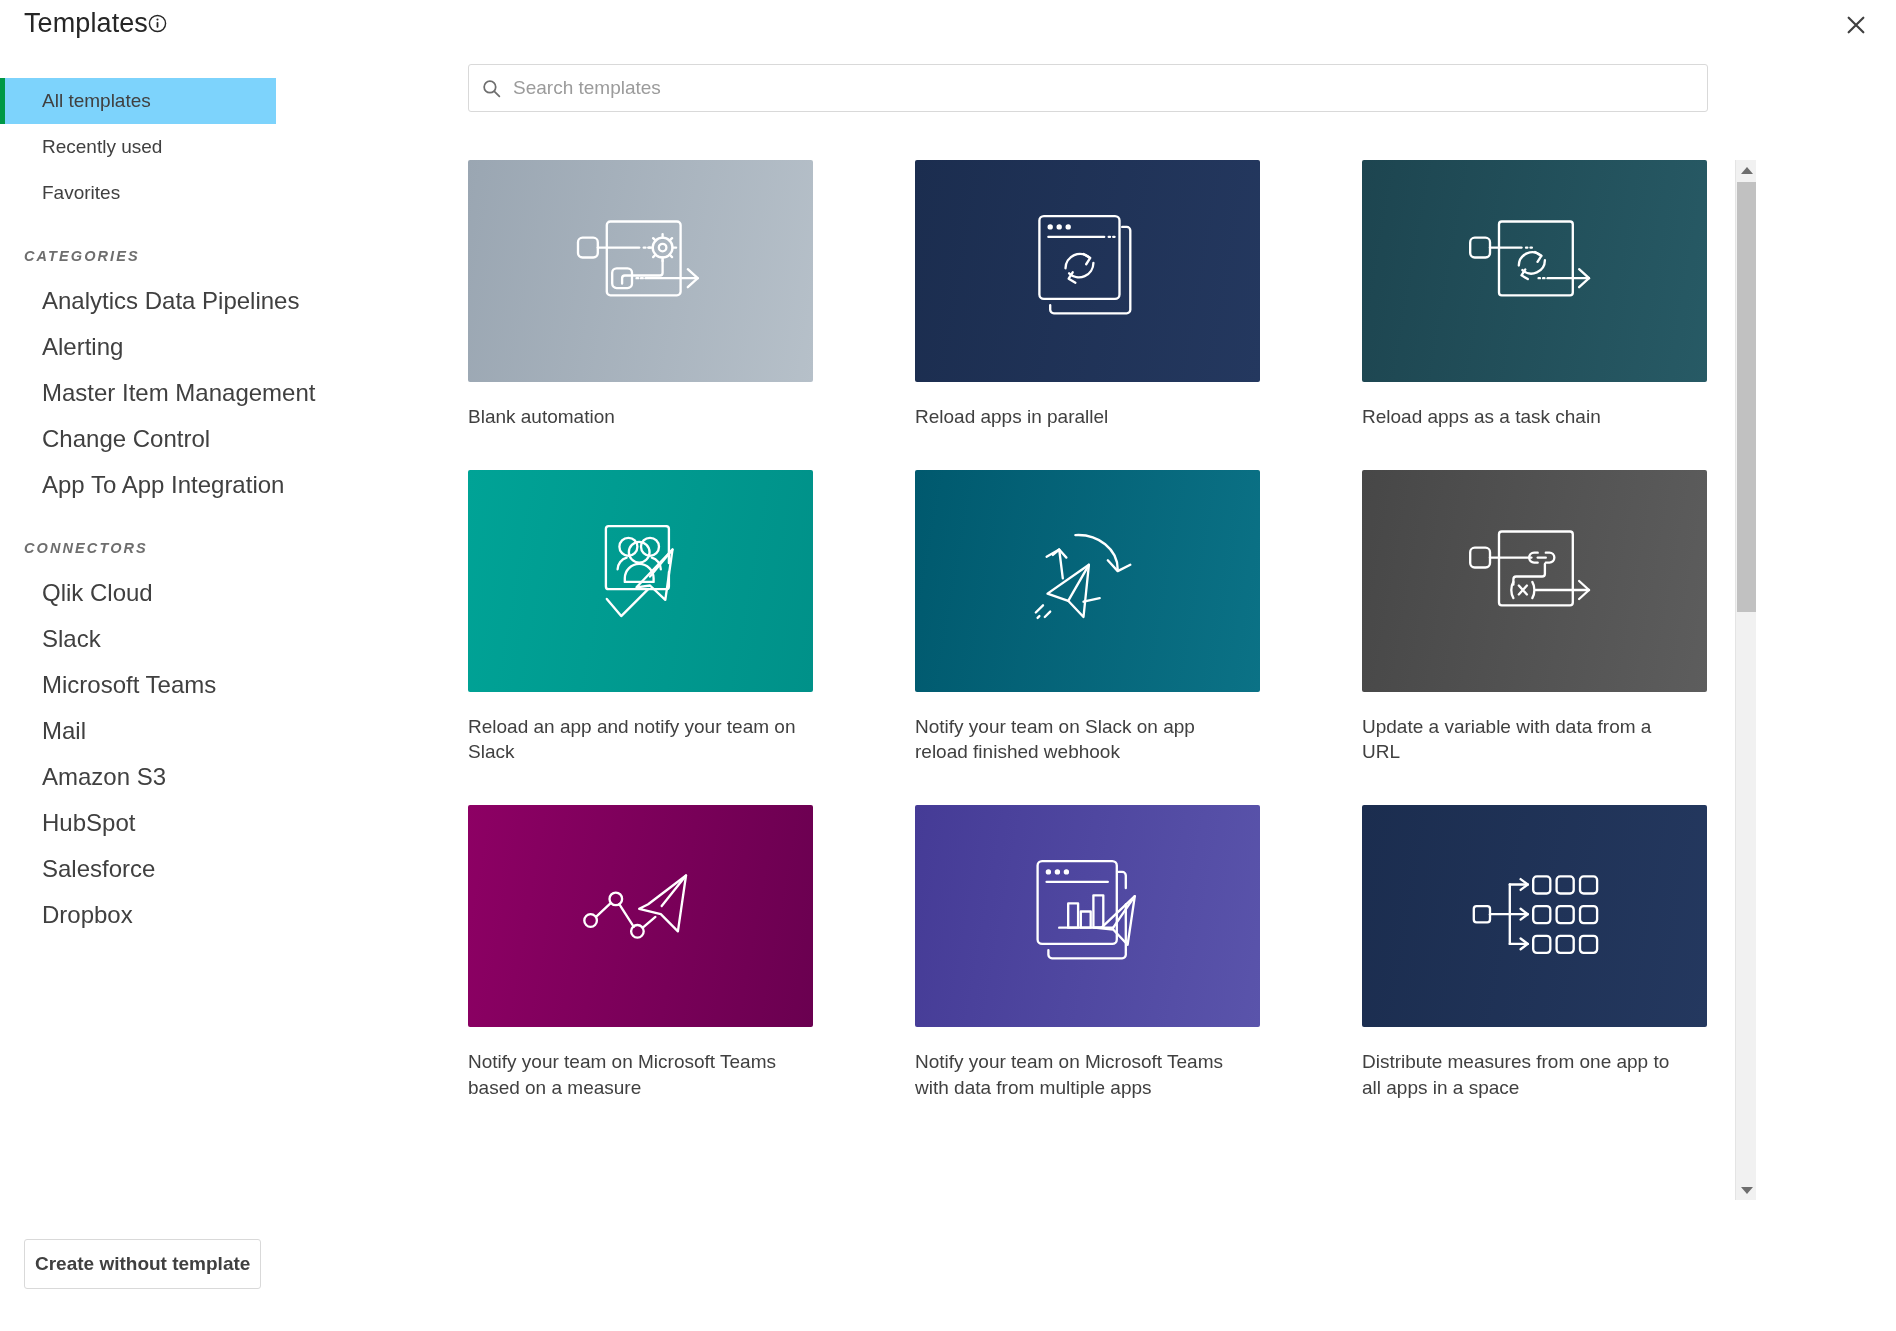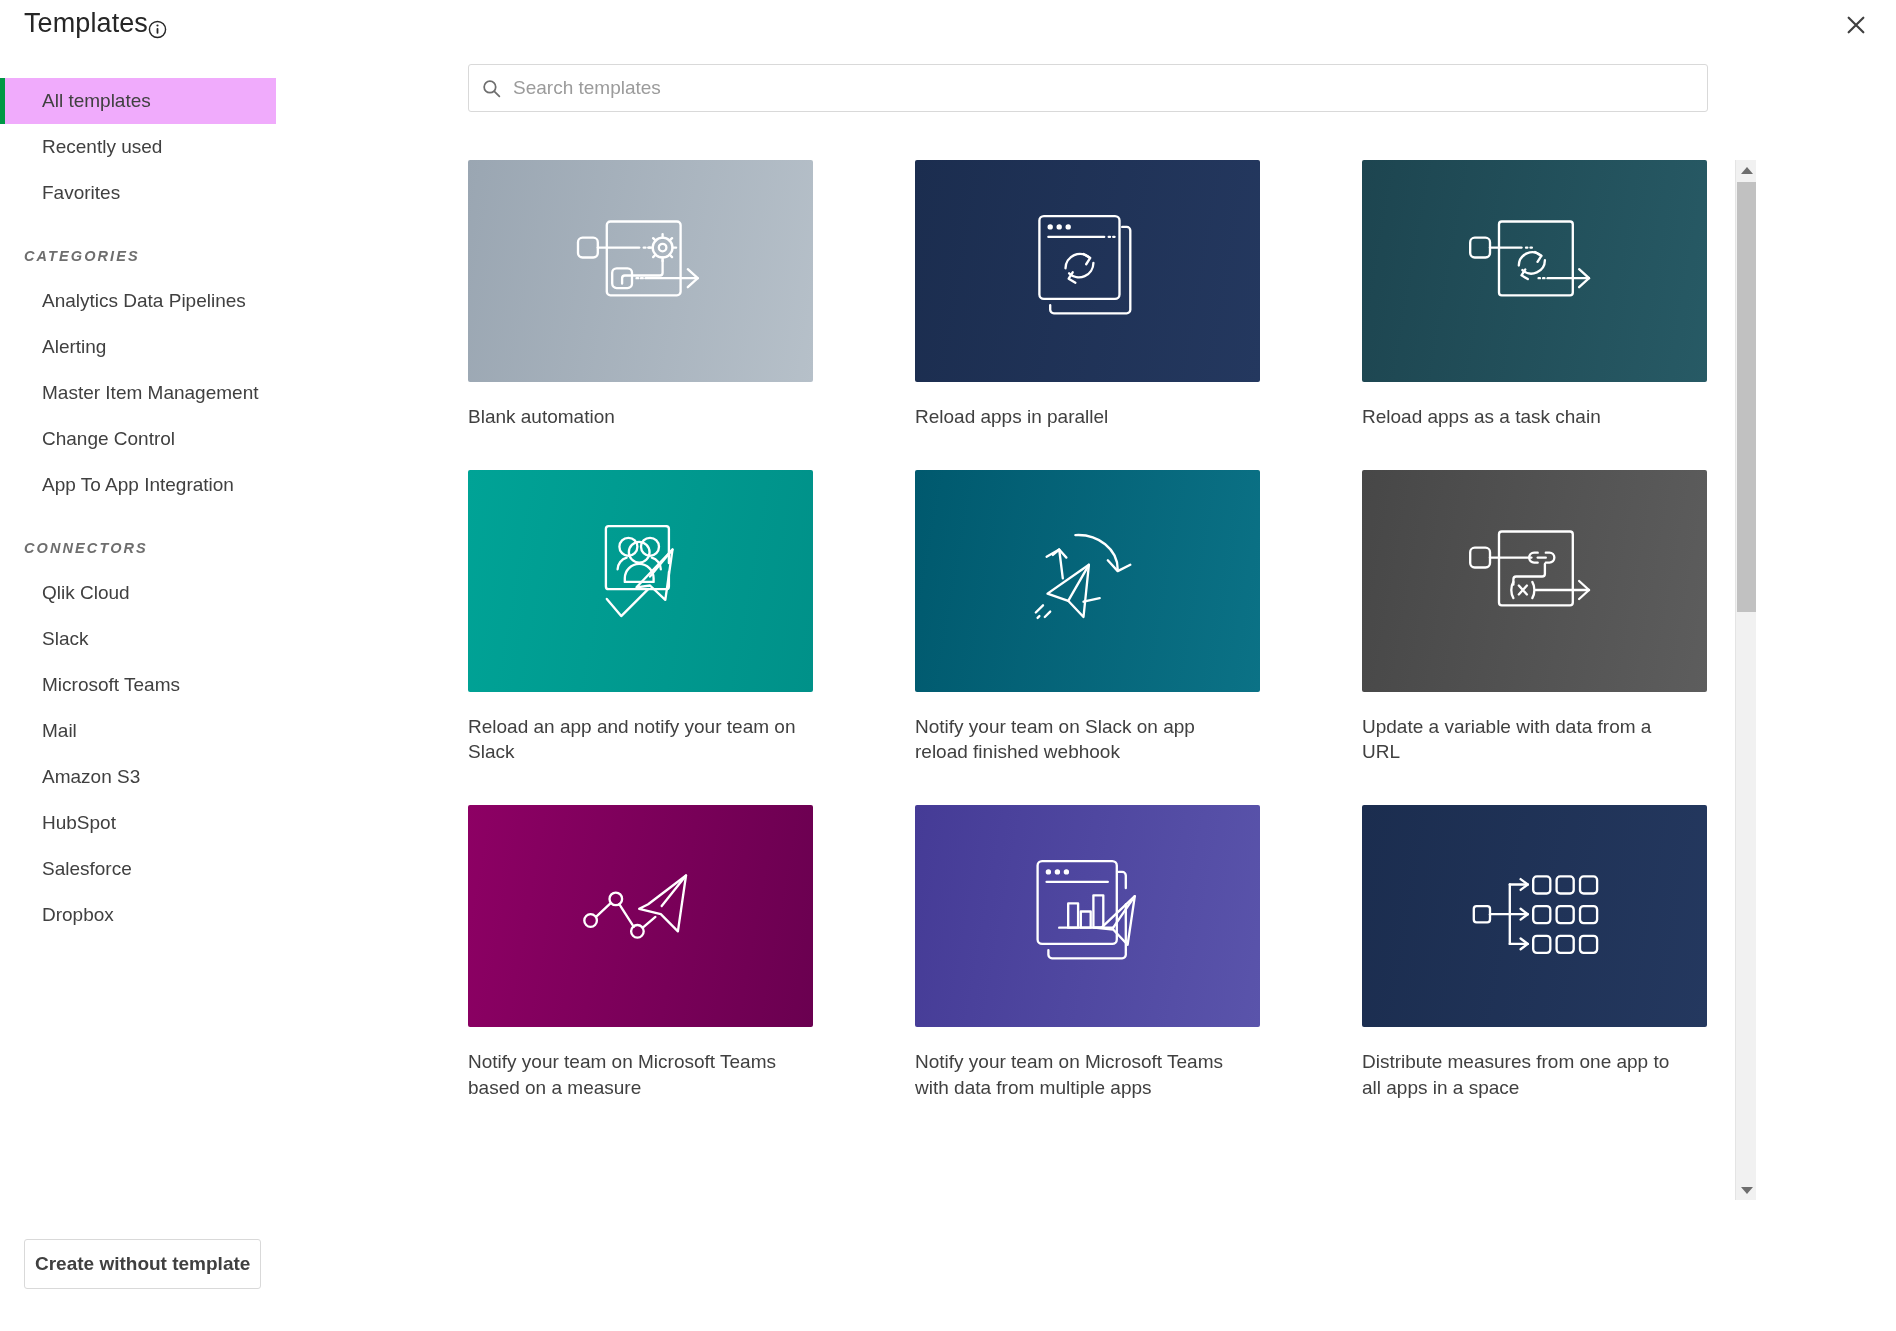--- a/index.html
+++ b/index.html
@@ -7,56 +7,56 @@
     width: 1896px; height: 1331px;
     background: #ffffff;
     font-family: "Liberation Sans", sans-serif;
     overflow: hidden;
   }
   .app { position: relative; width: 1896px; height: 1331px; background: #fff; }
 
   
   .page-title-row {
     position: absolute; left: 24px; top: 8px;
-    display: flex; align-items: flex-end; gap: 0;
+    display: flex; align-items: center; gap: 0;
   }
   .page-title { font-size: 27px; color: #262626; font-weight: 400; letter-spacing: .1px; }
   .info-icon { width: 19px; height: 19px; display: block; }
   .close-btn {
     position: absolute; right: 20px; top: 6px;
     width: 40px; height: 40px;
     display: flex; align-items: center; justify-content: center;
     background: none; border: none; cursor: pointer;
   }
 
   
   .sidebar { position: absolute; left: 0; top: 78px; width: 340px; }
   .nav-item {
     position: relative;
     height: 46px; display: flex; align-items: center;
     padding-left: 42px; font-size: 19px; color: #404040;
     cursor: pointer;
   }
   .nav-item.active {
-    background: #f0abfc;
+    background: #7dd3fc;
     margin-right: 64px;
     color: #404040;
   }
   .nav-item.active::before {
     content: ""; position: absolute; left: 0; top: 0; bottom: 0;
     width: 5px; background: #009845;
   }
   .nav-group-title {
     font-size: 14.5px; color: #6e6e6e; font-weight: 600;
     letter-spacing: 2.1px; padding-left: 24px;
     margin-top: 32px; margin-bottom: 14px; font-style: italic;
   }
   .cat-item {
     height: 46px; display: flex; align-items: center;
-    padding-left: 42px; font-size: 19px; color: #404040; cursor: pointer;
+    padding-left: 42px; font-size: 24px; color: #404040; cursor: pointer;
   }
 
   
   .search-wrap {
     position: absolute; left: 468px; top: 64px;
     width: 1240px; height: 48px;
     border: 1px solid #d9d9d9; border-radius: 3px;
     background: #fff; display: flex; align-items: center; justify-content: flex-end;
   }
   .search-icon-box { width: 44px; display: flex; justify-content: center; }

